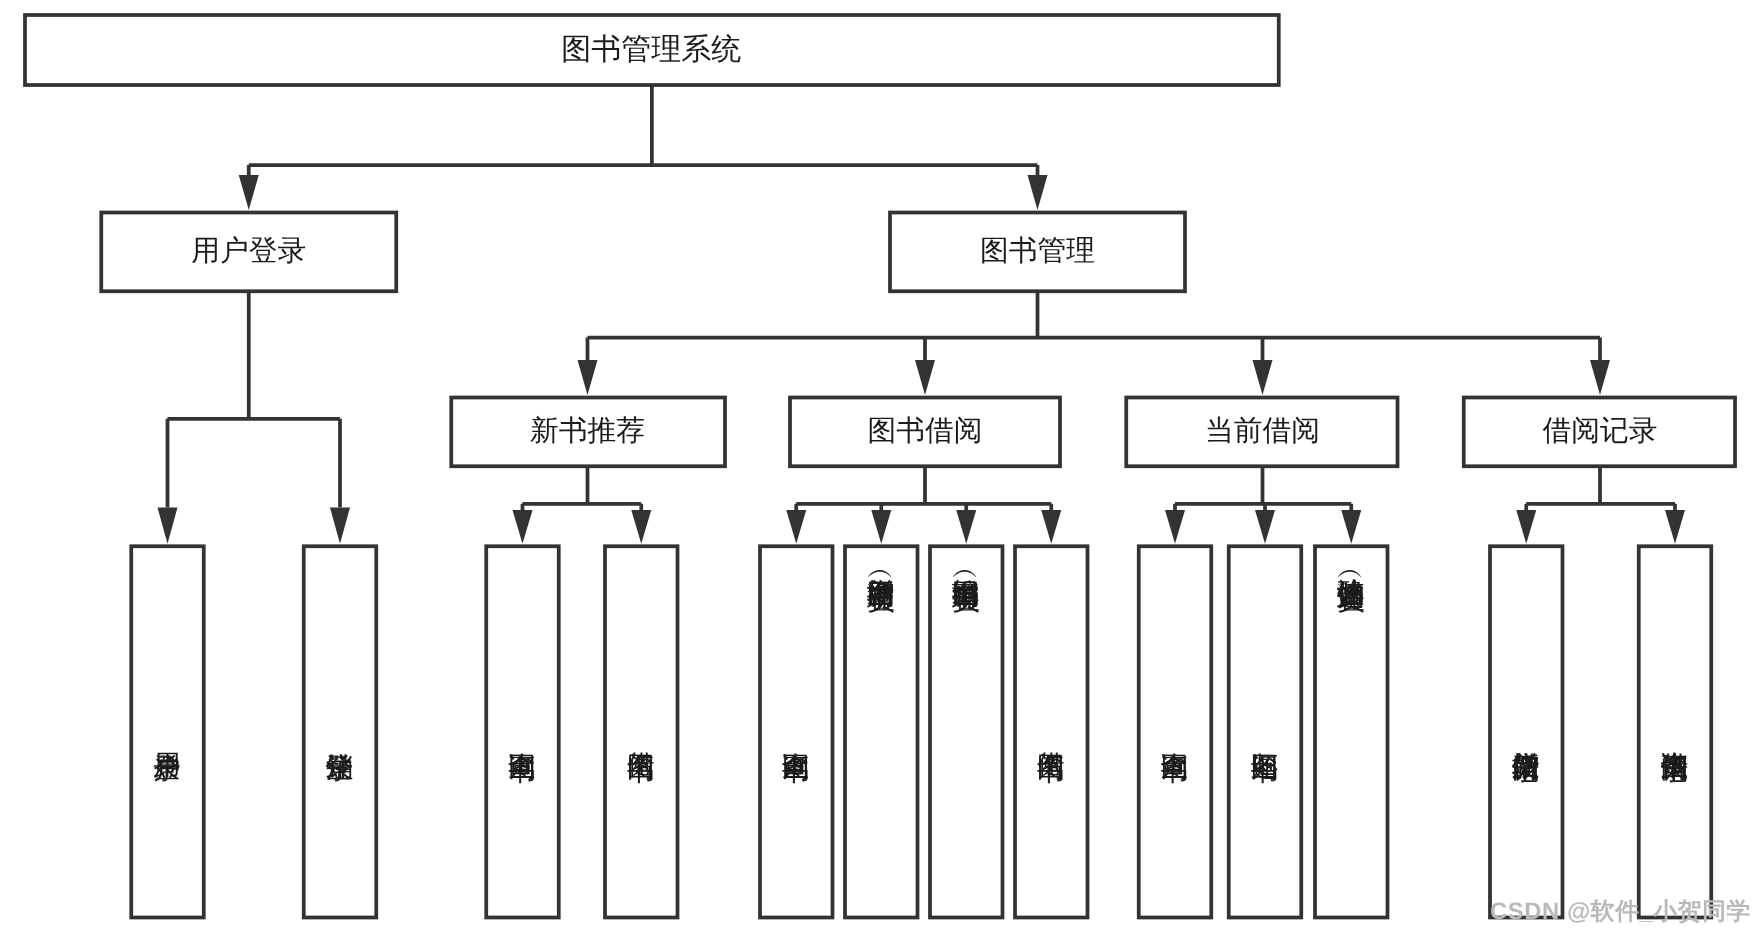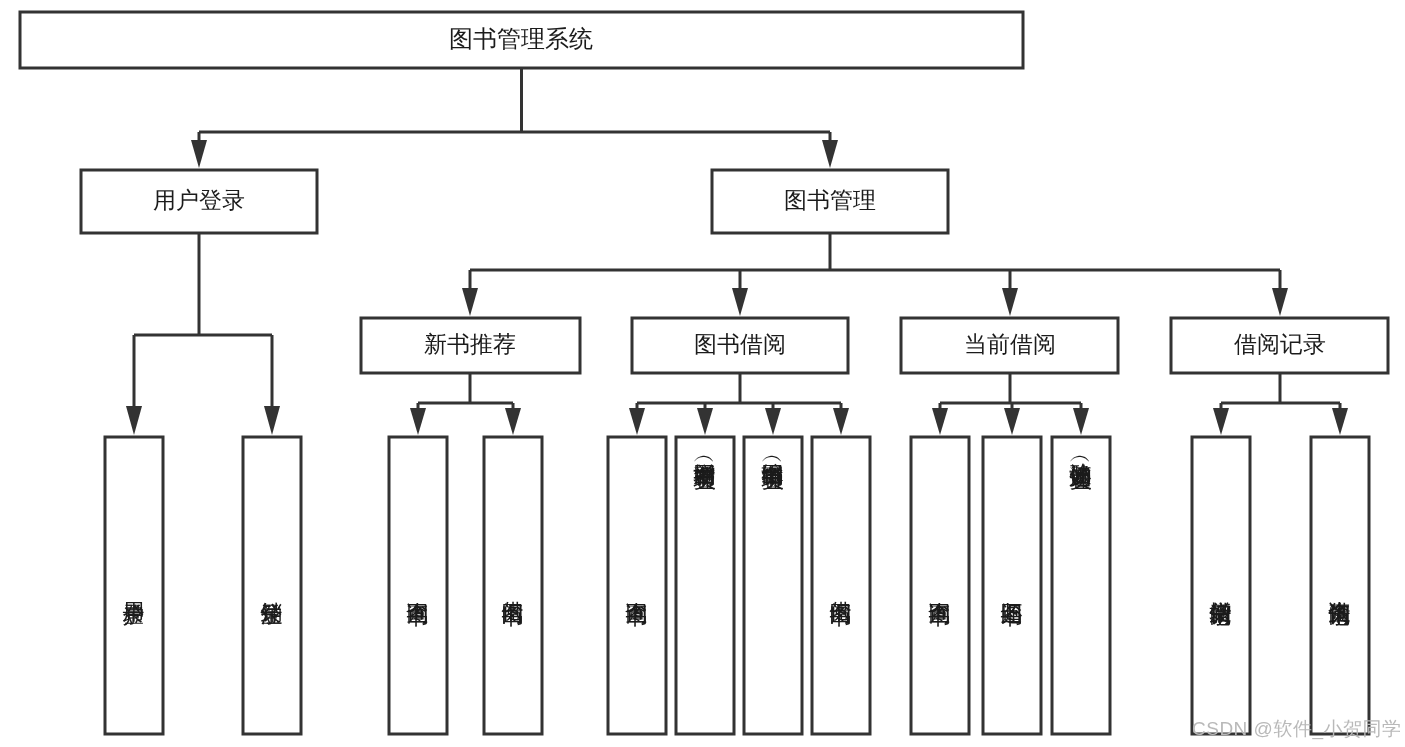--- a/index.html
+++ b/index.html
@@ -233,15 +233,15 @@
   <div class="leaf-label-wrap" style="left:1052px; top:437px; width:58px; height:297px; align-items:flex-start;">
     <span class="leaf-label" style="margin-top:8px;">确认归还（管理员）</span>
   </div>
   <div class="leaf-label-wrap" style="left:1192px; top:437px; width:58px; height:297px;">
     <span class="leaf-label">新增借阅记录</span>
   </div>
   <div class="leaf-label-wrap" style="left:1311px; top:437px; width:58px; height:297px;">
     <span class="leaf-label">查询借阅记录</span>
   </div>
 
-  <div class="watermark" style="left:1192px; top:716px;">CSDN @软件_小贺同学</div>
+  <div class="watermark" style="left:1192px; top:716px;font-weight:bold;">CSDN @软件_小贺同学</div>
 
 </div>
 
 </body></html>

